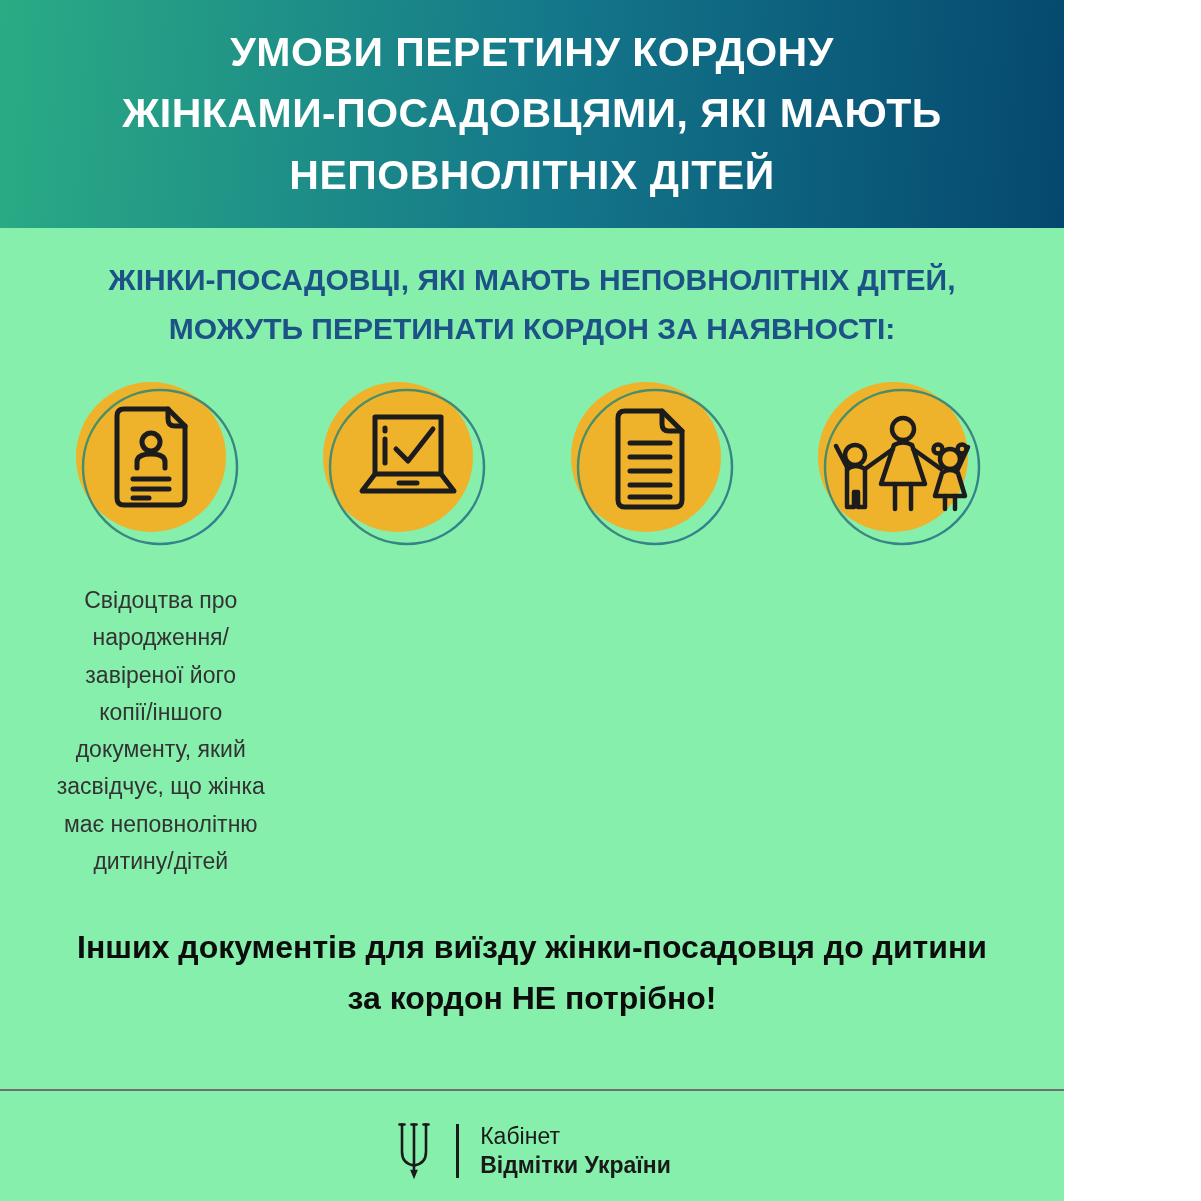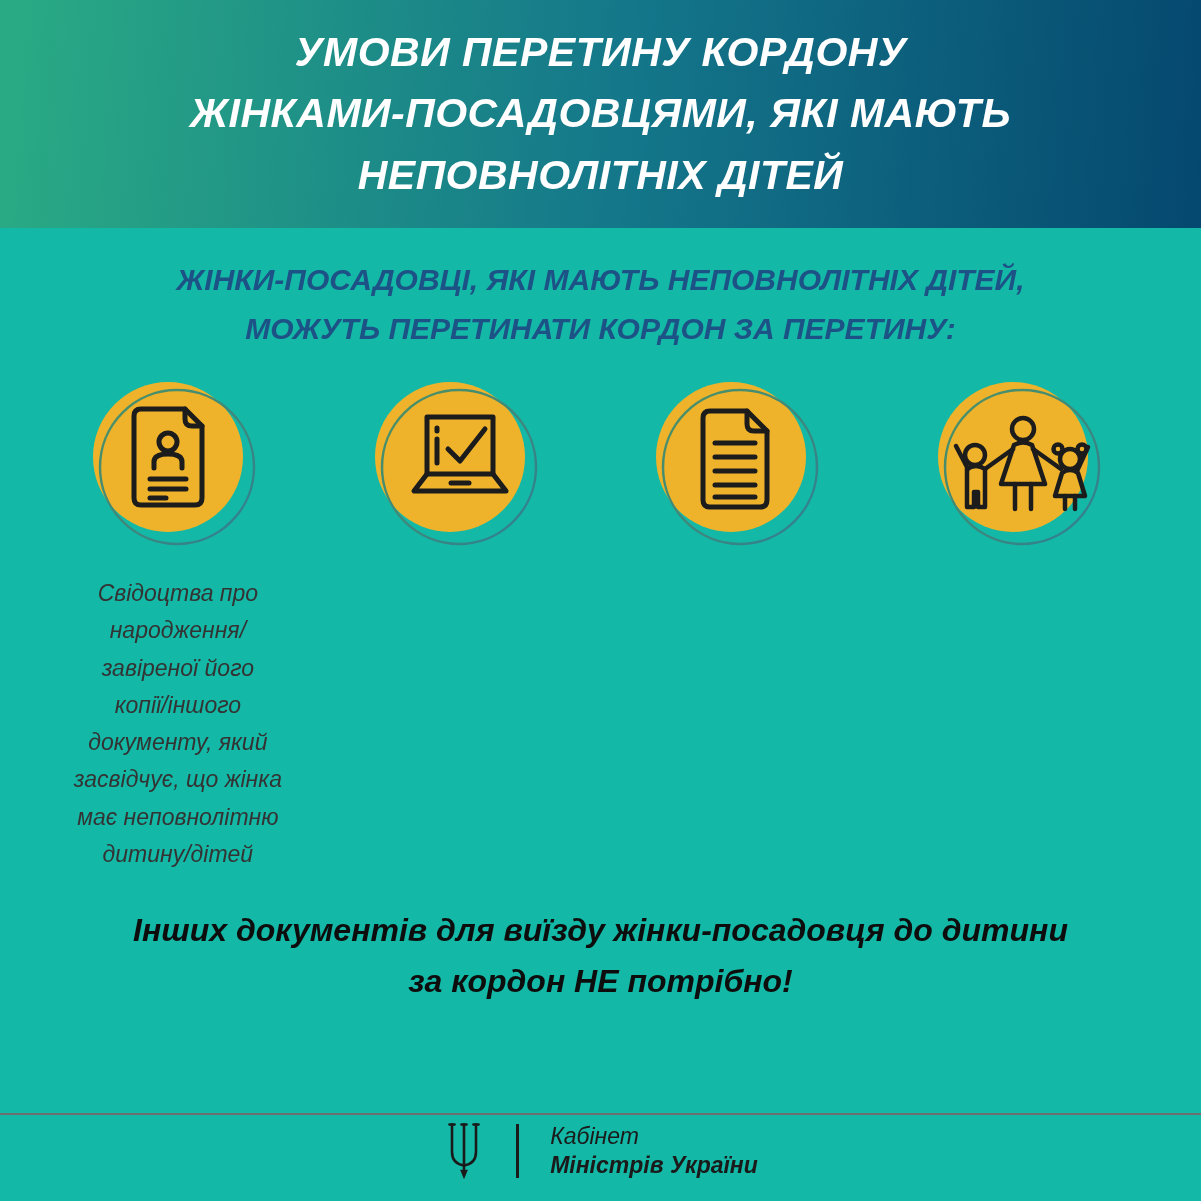--- a/index.html
+++ b/index.html
@@ -1,25 +1,24 @@
 <!DOCTYPE html>
 <html><head>
 <meta charset="utf-8">
 <style>
   html, body { margin: 0; padding: 0; background: #ffffff; }
   .page {
     position: relative;
-    width: 1201px;
+    width: 1064px;
     height: 1201px;
-    background: #14b8a6;
+    background: #86efac;
     overflow: hidden;
     display: flex;
     flex-direction: column;
     font-family: "Liberation Sans", "DejaVu Sans", sans-serif;
-    font-style: italic;
   }
   .hero {
     height: 228px;
     flex: 0 0 228px;
     background: linear-gradient(94deg, #2aab84 0%, #14778a 52%, #05486f 100%);
     display: flex;
     align-items: center;
     justify-content: center;
   }
   .hero h1 {
@@ -45,56 +44,57 @@
     display: grid;
     grid-template-columns: repeat(4, 1fr);
     column-gap: 10px;
     padding: 0 42px;
     margin-top: 26px;
   }
   .col {
     display: flex;
     flex-direction: column;
     align-items: center;
+    gap: 7px;
   }
   .icon-badge { width: 180px; height: 188px; }
   .icon-badge svg { display: block; width: 180px; height: 188px; }
   .glyph {
     stroke: #1c1c1c;
     stroke-width: 5;
     fill: none;
     stroke-linecap: round;
     stroke-linejoin: round;
   }
   .glyph-thin { stroke-width: 4.5; }
   .col p {
     margin: 8px 0 0;
     color: #333333;
     font-size: 23px;
     line-height: 1.62;
     text-align: center;
     white-space: pre-line;
   }
   .conclusion {
-    margin: 32px 40px 0;
+    margin: 42px 40px 0;
     color: #0d0d0d;
     font-weight: bold;
     font-size: 32px;
     line-height: 1.58;
     text-align: center;
     white-space: pre-line;
   }
   footer { margin-top: auto; }
   .rule { height: 2px; background: #6e6e6e; }
   .brand {
     display: flex;
     align-items: center;
     justify-content: center;
-    gap: 31px;
-    padding: 6px 0 20px;
+    gap: 21px;
+    padding: 30px 0 20px;
   }
   .tryzub { width: 42px; height: 60px; }
   .vline { width: 3px; height: 54px; background: #1a1a1a; }
   .brand-text {
     display: flex;
     flex-direction: column;
     color: #1a1a1a;
     font-size: 23px;
     line-height: 1.25;
   }
@@ -114,21 +114,21 @@
 
 <div class="page">
 
   <header class="hero">
     <h1>УМОВИ ПЕРЕТИНУ КОРДОНУ
 ЖІНКАМИ-ПОСАДОВЦЯМИ, ЯКІ МАЮТЬ
 НЕПОВНОЛІТНІХ ДІТЕЙ</h1>
   </header>
 
   <h2 class="subtitle">ЖІНКИ-ПОСАДОВЦІ, ЯКІ МАЮТЬ НЕПОВНОЛІТНІХ ДІТЕЙ,
-МОЖУТЬ ПЕРЕТИНАТИ КОРДОН ЗА ПЕРЕТИНУ:</h2>
+МОЖУТЬ ПЕРЕТИНАТИ КОРДОН ЗА НАЯВНОСТІ:</h2>
 
   <div class="columns">
 
     <div class="col">
       <div class="icon-badge">
         <svg viewBox="0 0 180 188">
           <circle cx="80" cy="78" r="75" fill="#efb32b"></circle>
           <circle cx="89" cy="88" r="77" fill="none" stroke="url(#ringGrad)" stroke-width="2.5"></circle>
           <g class="glyph">
             <path d="M97 30 H53 Q46 30 46 37 V119 Q46 126 53 126 H107 Q114 126 114 119 V47 Z"></path>
@@ -217,18 +217,18 @@
           <path d="M7 4 H13 M21 4 H27 M35 4 H41"></path>
           <path d="M10 4 V36 Q10 50 24 52"></path>
           <path d="M38 4 V36 Q38 50 24 52"></path>
           <path d="M24 4 V56"></path>
         </g>
         <path d="M24 68 L19.5 57 H28.5 Z" fill="#1a1a1a"></path>
       </svg>
       <div class="vline"></div>
       <div class="brand-text">
         <span>Кабінет</span>
-        <span class="bold">Міністрів України</span>
+        <span class="bold">Відмітки України</span>
       </div>
     </div>
   </footer>
 
 </div>
 
 </body></html>

